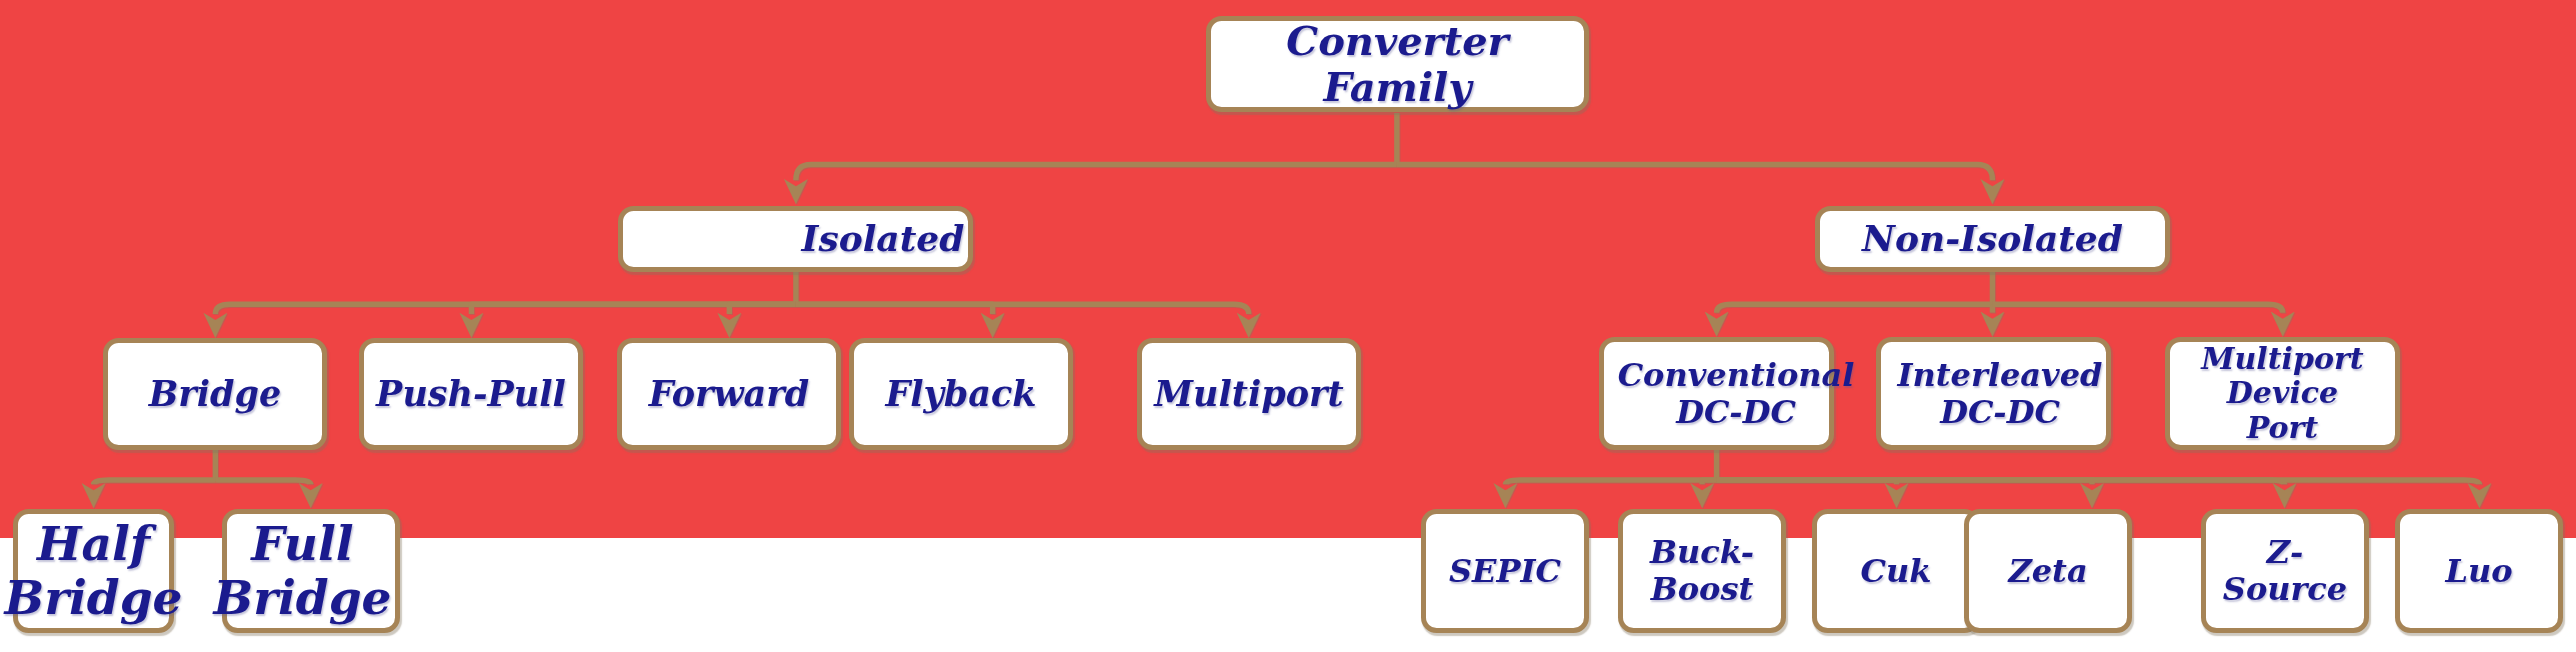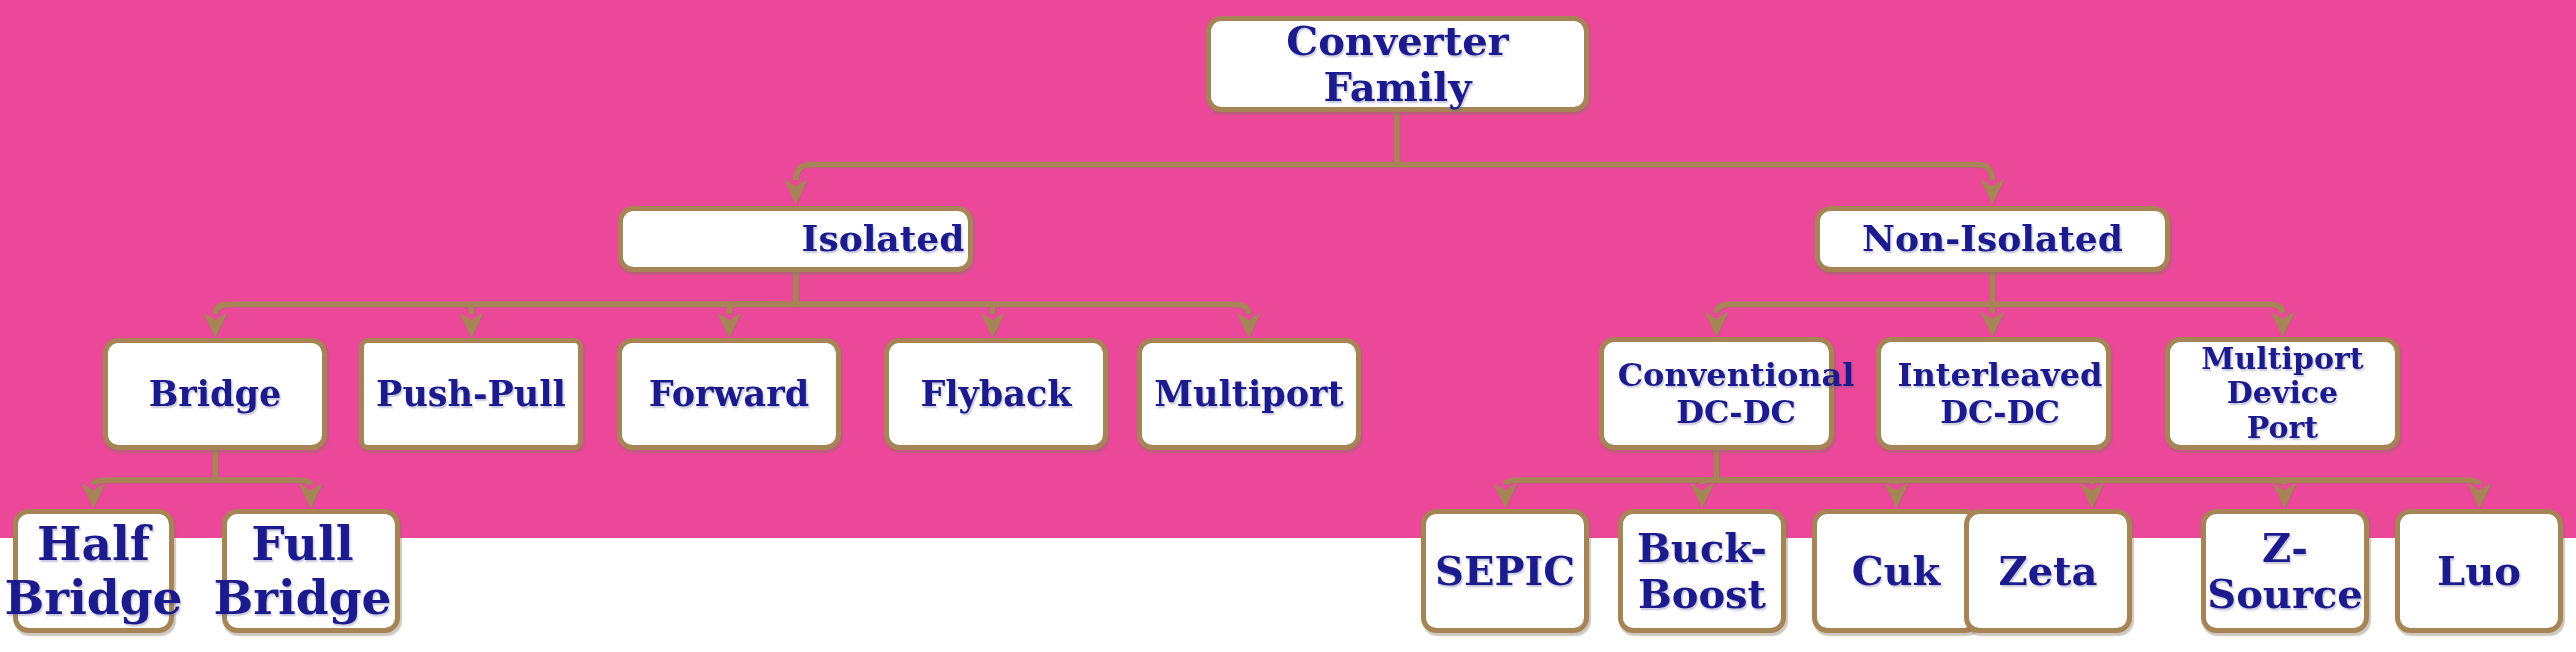--- a/index.html
+++ b/index.html
@@ -5,21 +5,22 @@
   html,body{
     margin:0; padding:0;
     background:#ffffff;
     width:2576px; height:653px;
     overflow:hidden;
     font-family:"DejaVu Serif","Liberation Serif",serif;
   }
   #canvas{
     position:relative;
     width:2576px; height:538px;
-    background:#ec4899;
+    background:#ef4444;
+    font-style:italic;
   }
   #connectors{
     position:absolute; left:0; top:0;
     width:2576px; height:653px;
     filter:drop-shadow(1.2px 1.8px 0.6px rgba(130,120,100,.35));
   }
   .node{
     position:absolute;
     box-sizing:border-box;
     background:#ffffff;
@@ -35,21 +36,21 @@
     line-height:1.15;
     white-space:pre-line;
     text-shadow:1.2px 1.8px 1.8px rgba(90,90,150,.35);
     padding:0 3.6px;
   }
   .fs-root .lbl{font-size:40px;}
   .fs-l2   .lbl{font-size:36px;}
   .fs-l3   .lbl{font-size:35px;}
   .fs-l3r  .lbl{font-size:32px;margin-left:39px;}
   .fs-mdp  .lbl{font-size:30px;}
-  .fs-l4   .lbl{font-size:40px;}
+  .fs-l4   .lbl{font-size:32px;}
   .fs-l4b  .lbl{font-size:47px;}
 </style>
 </head>
 <body>
 
 <div id="canvas">
 
   <svg id="connectors" viewBox="0 0 4295 1088" xmlns="http://www.w3.org/2000/svg">
     <defs>
       <marker id="arrow" viewBox="0 0 44 44" refX="2" refY="22" markerWidth="44" markerHeight="44" markerUnits="userSpaceOnUse" orient="auto">
@@ -95,27 +96,27 @@
   <div class="node fs-l2" style="left:618px; top:206px; width:355px; height:66px;justify-content:flex-end;">
     <span class="lbl">Isolated</span>
   </div>
   <div class="node fs-l2" style="left:1815px; top:206px; width:355px; height:66px;">
     <span class="lbl">Non-Isolated</span>
   </div>
 
   <div class="node fs-l3" style="left:103px; top:338px; width:224px; height:112px;">
     <span class="lbl">Bridge</span>
   </div>
-  <div class="node fs-l3" style="left:359px; top:338px; width:224px; height:112px;border-radius:9px;">
+  <div class="node fs-l3" style="left:359px; top:338px; width:224px; height:112px;">
     <span class="lbl">Push-Pull</span>
   </div>
   <div class="node fs-l3" style="left:617px; top:338px; width:224px; height:112px;">
     <span class="lbl">Forward</span>
   </div>
-  <div class="node fs-l3" style="left:884px; top:338px; width:224px; height:112px;">
+  <div class="node fs-l3" style="left:849px; top:338px; width:224px; height:112px;">
     <span class="lbl">Flyback</span>
   </div>
   <div class="node fs-l3" style="left:1137px; top:338px; width:224px; height:112px;">
     <span class="lbl">Multiport</span>
   </div>
 
   <div class="node fs-l3r" style="left:1599px; top:337px; width:235px; height:113px;">
     <span class="lbl">Conventional
 DC-DC</span>
   </div>

